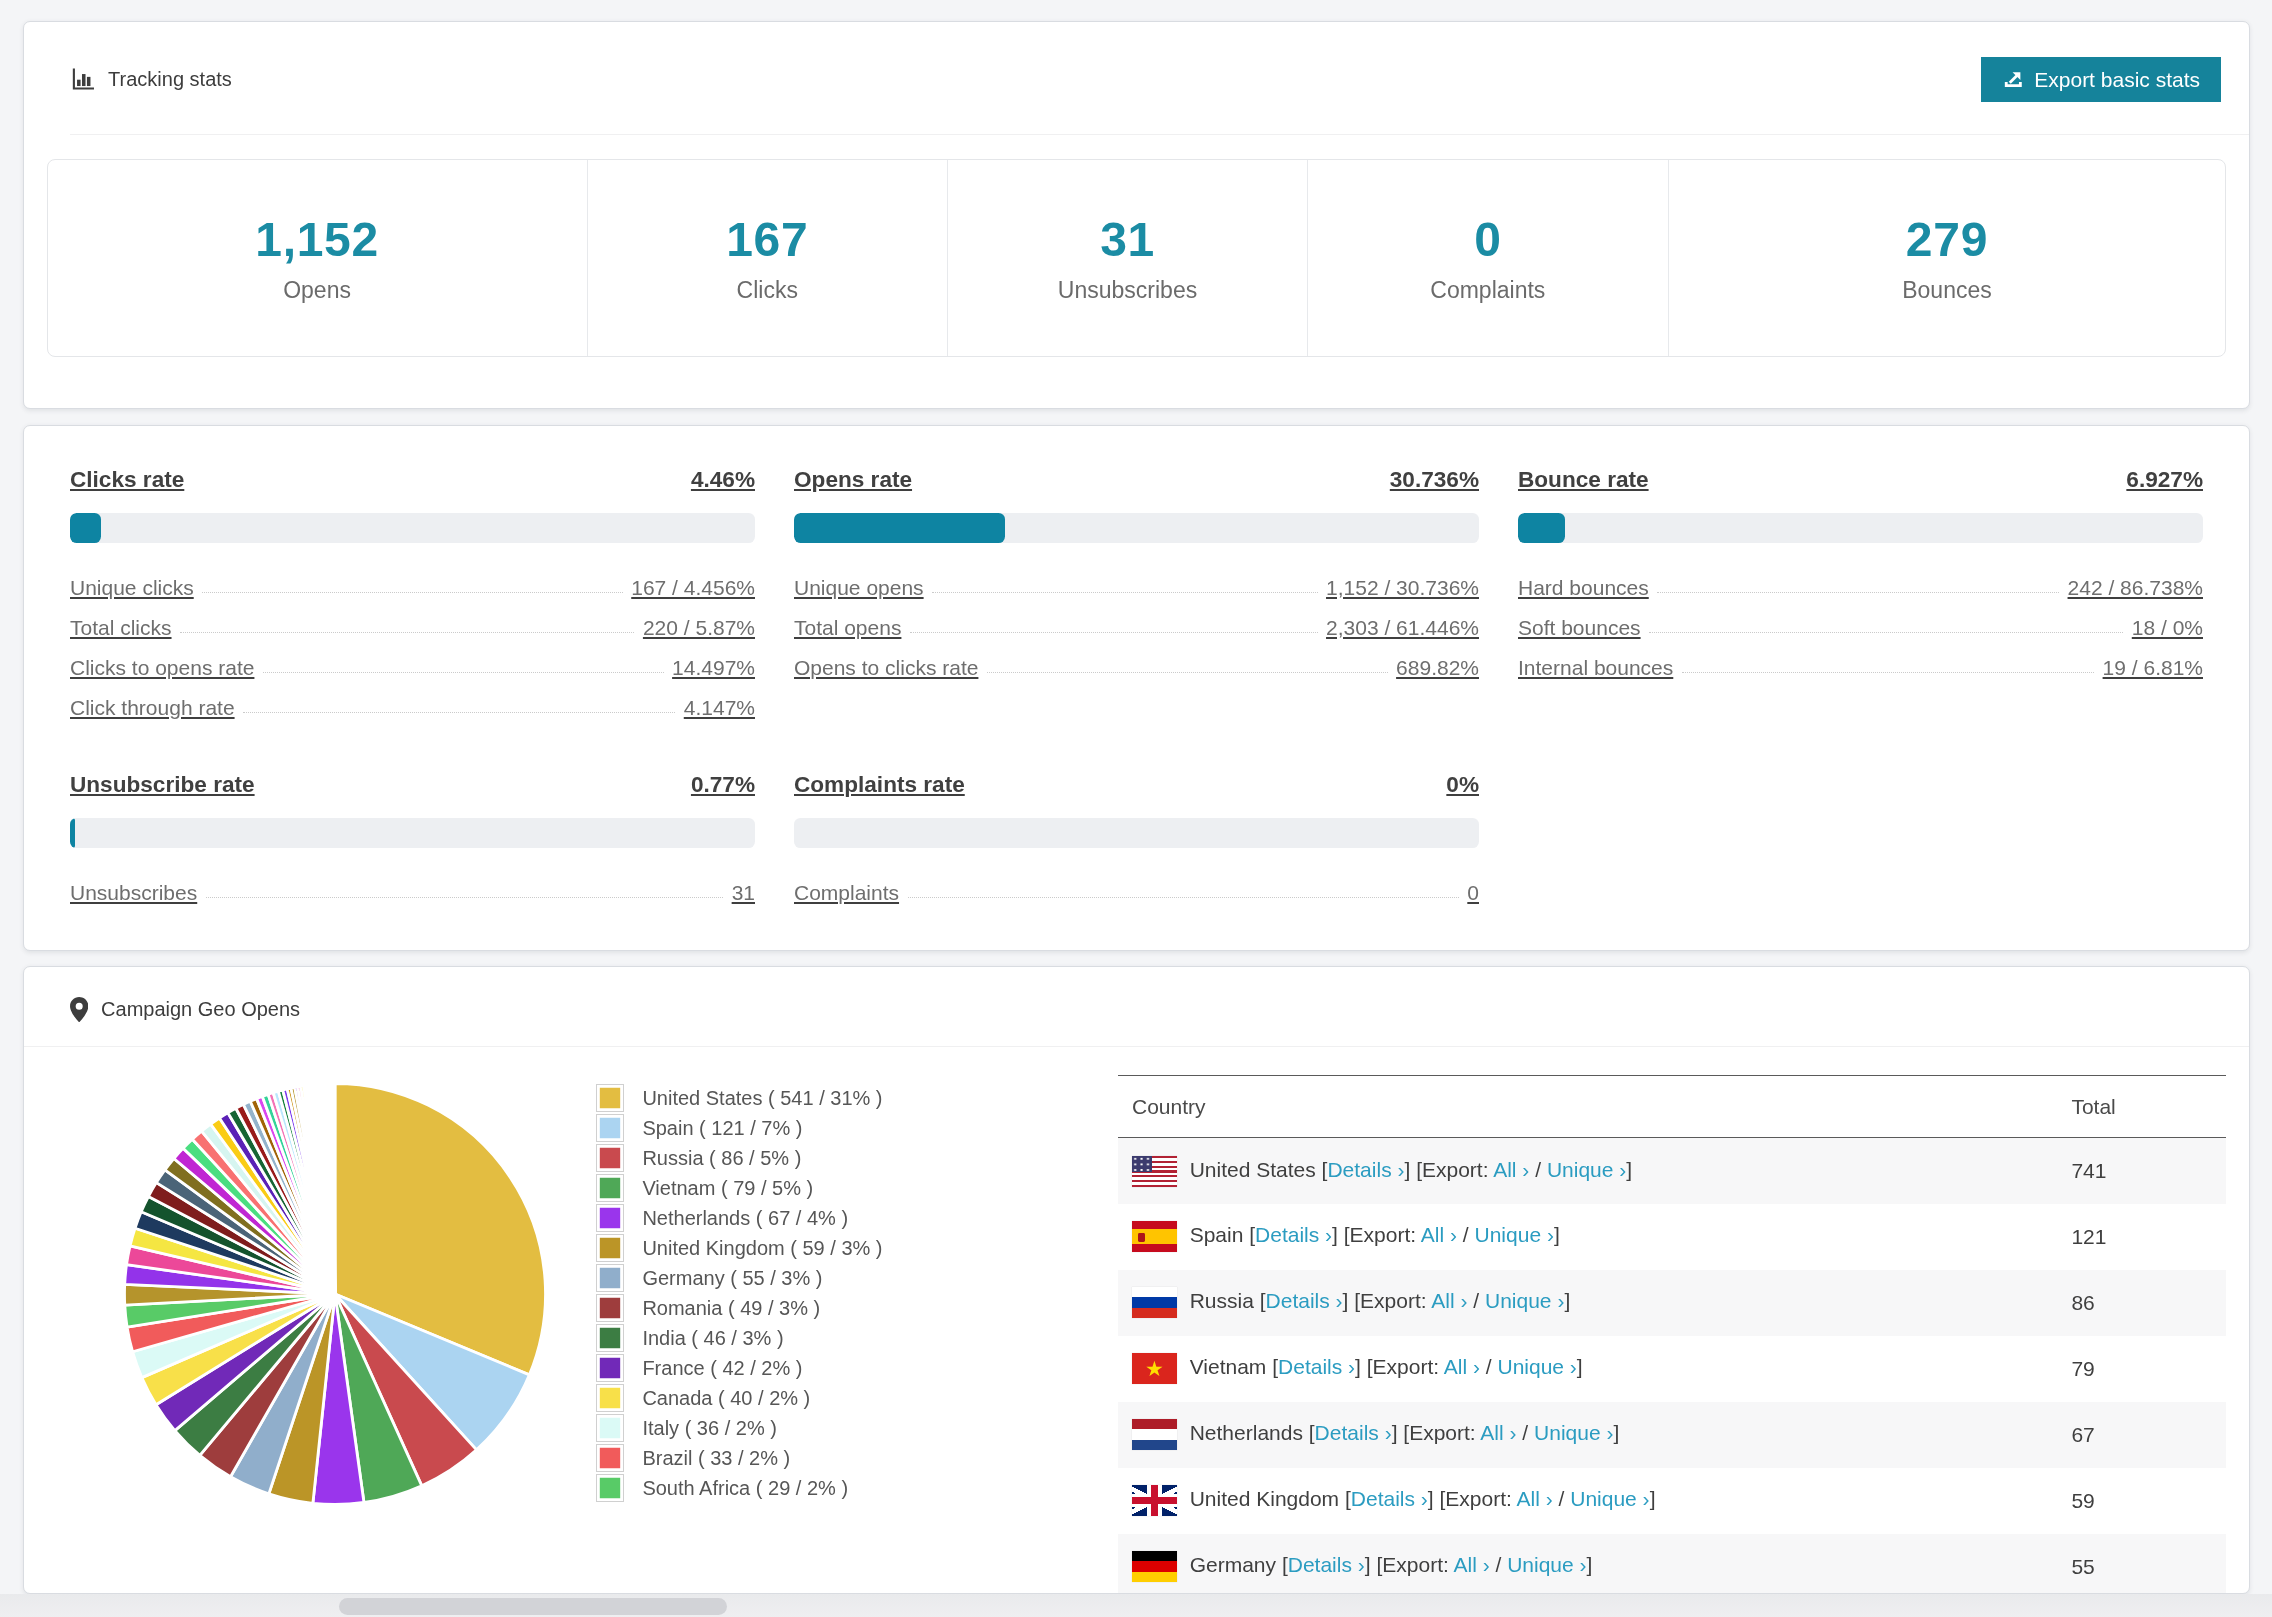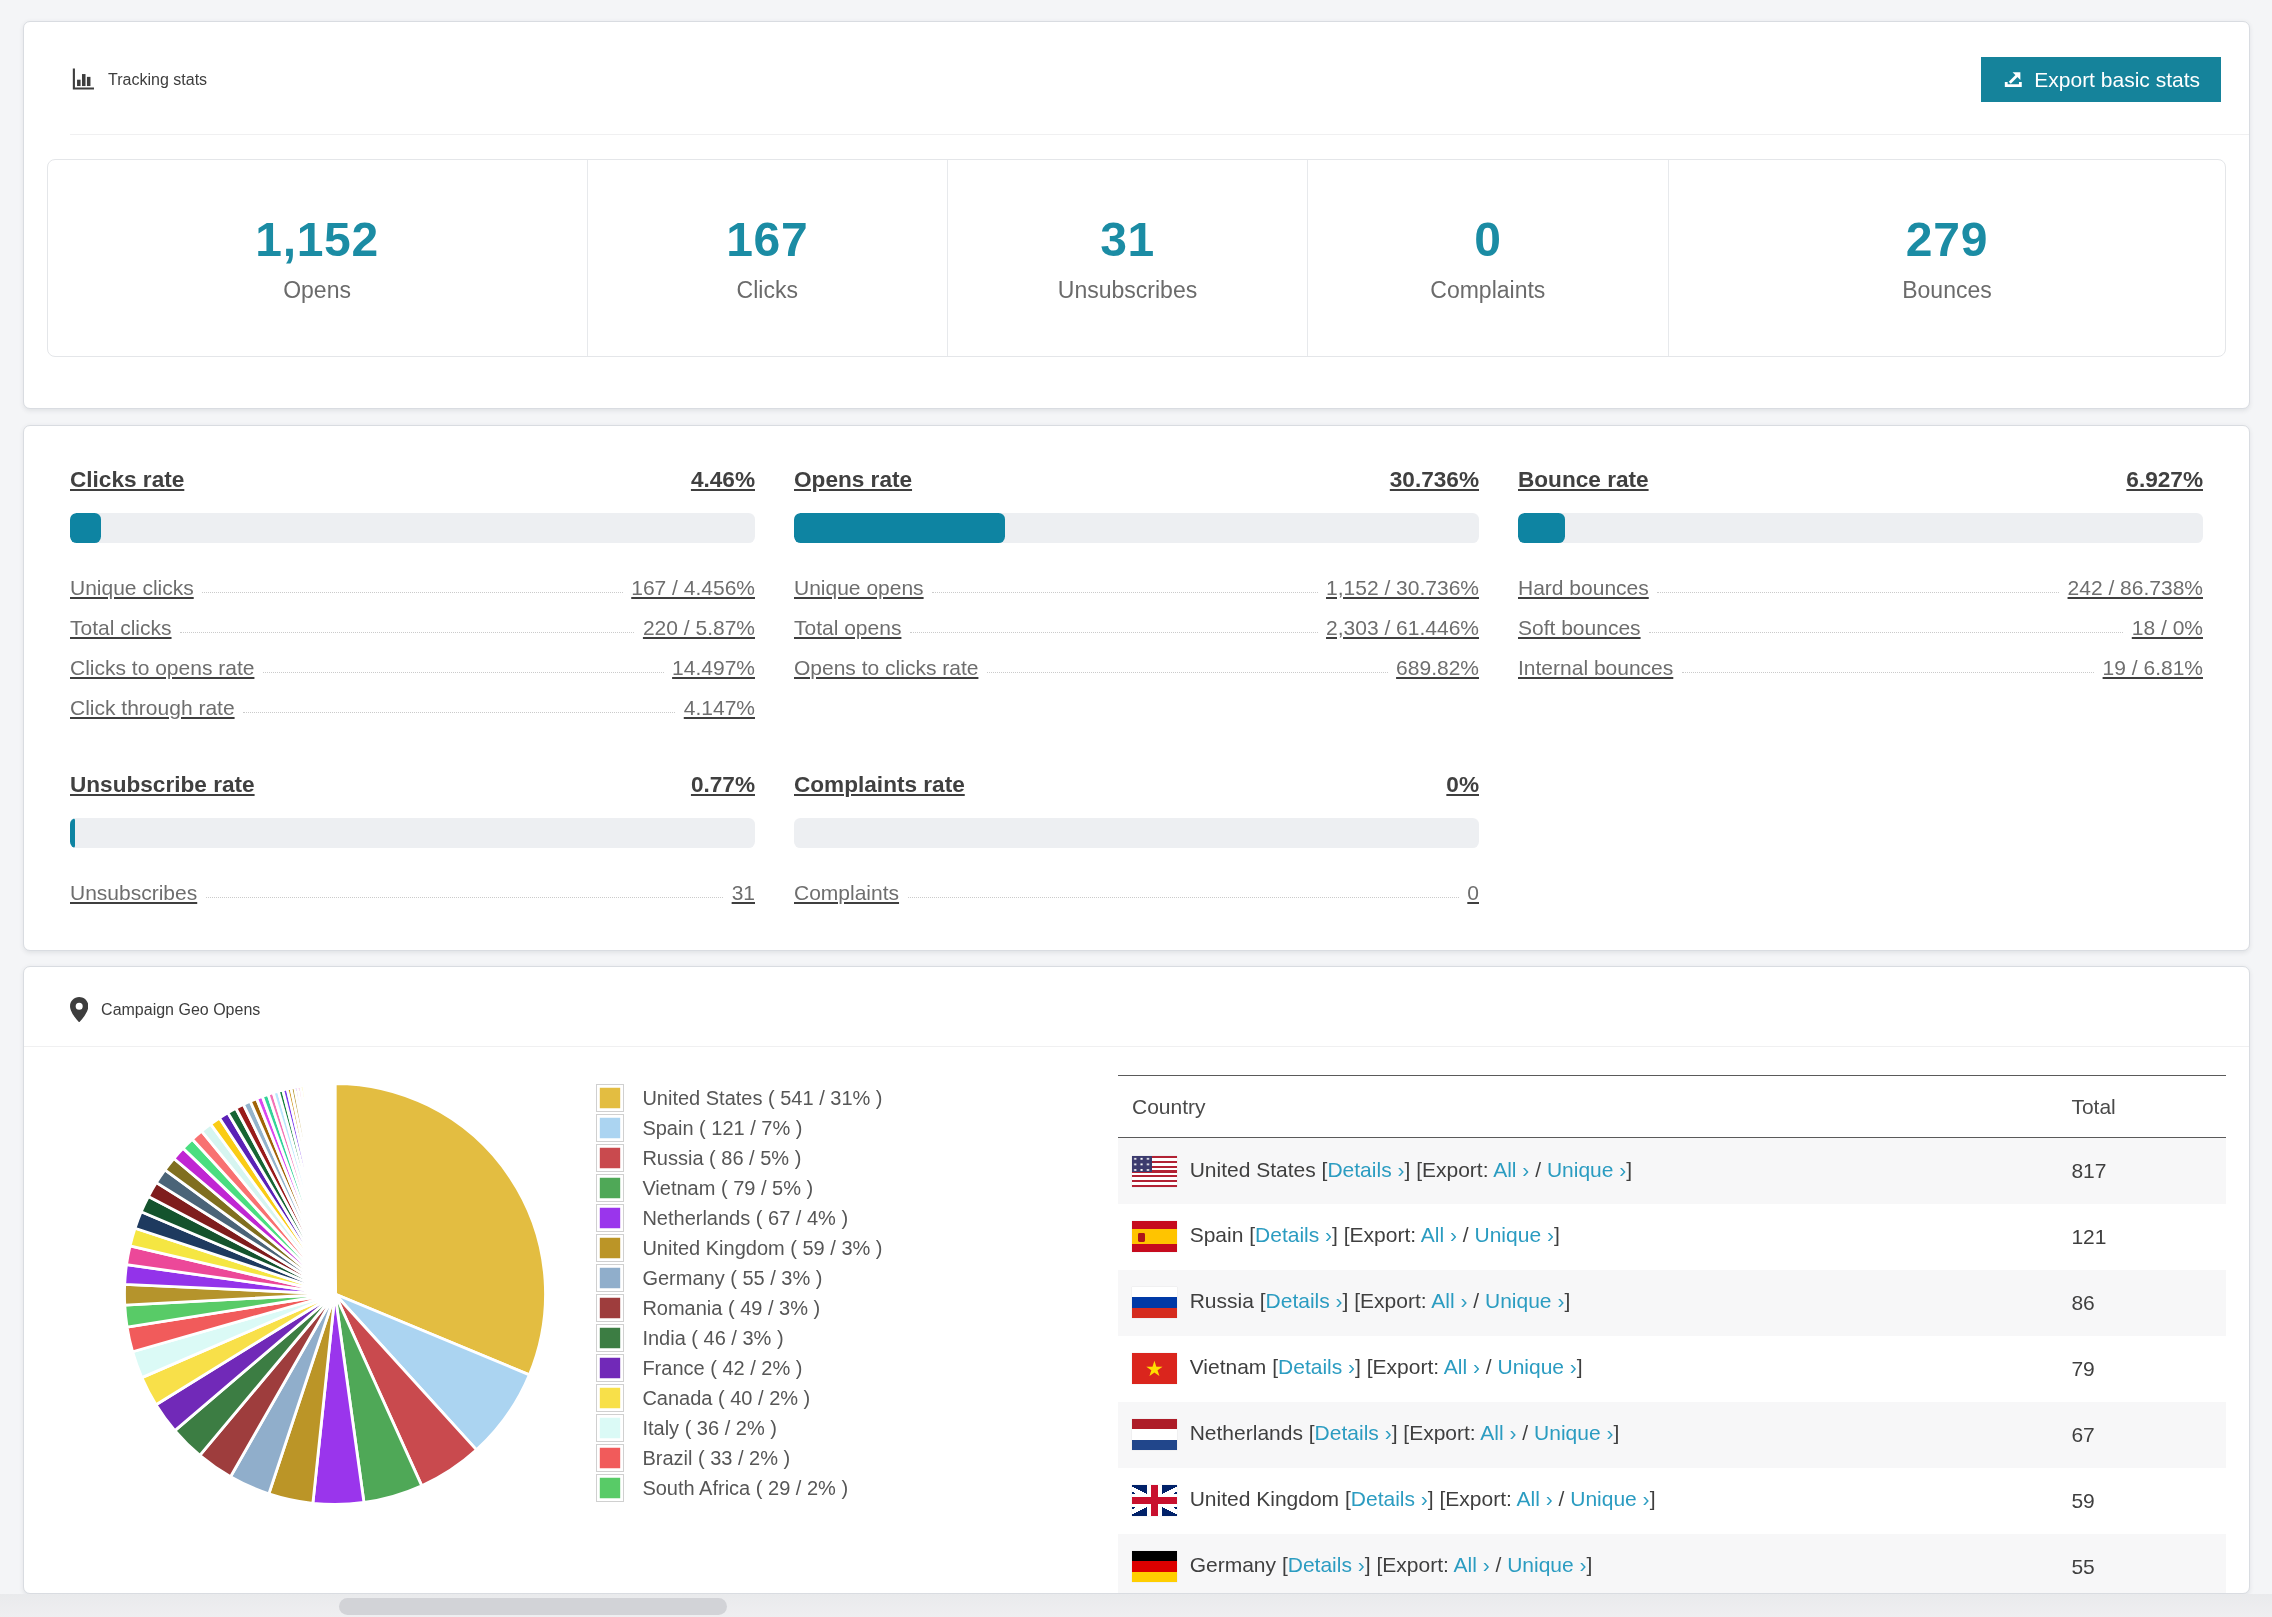--- a/index.html
+++ b/index.html
@@ -18,21 +18,21 @@
     border-radius: 7px;
     box-shadow: 0 1.4px 4.2px rgba(60,64,80,.10);
     margin-bottom: 15.5px;
   }
 
   
   .card-header {
     display: flex; justify-content: space-between; align-items: center;
     padding: 35px 28px 32px 46px;
   }
-  .card-title { font-size: 16px; color: #3d3d3d; display: flex; align-items: center; gap: 12.7px; }
+  .card-title { font-size: 20px; color: #3d3d3d; display: flex; align-items: center; gap: 12.7px; }
   .card-title svg { display: block; }
   .hdr-divider { border-top: 1.4px solid #f0f0f1; margin: 0 0 0 46px; }
   .btn-primary {
     background: var(--accent-dark, #15839b); color: #fff; border: none;
     font-family: inherit; font-size: 21px; padding: 10.6px 21px; border-radius: 0;
     display: flex; align-items: center; gap: 10px; cursor: pointer;
   }
   .summary {
     margin: 24px 22.6px 0; height: 198px;
     border: 0.7px solid #e4e6e9; border-radius: 8px;
@@ -462,21 +462,21 @@
             <tr>
               <th>Country</th>
               <th class="total-col">Total</th>
             </tr>
           </thead>
           <tbody id="geo-tbody">
   <tr>
     <td class="country-cell">
       <span class="flag flag-us"></span><span class="country-name">United States </span><span class="dim d1">[</span><a class="tlink a-details">Details ›</a><span class="dim d2">] [Export: </span><a class="tlink a-all">All ›</a><span class="dim d3"> / </span><a class="tlink a-unique">Unique ›</a><span class="dim d4">]</span>
     </td>
-    <td class="total-cell">817</td>
+    <td class="total-cell">741</td>
   </tr>
 
   <tr>
     <td class="country-cell">
       <span class="flag flag-es"></span><span class="country-name">Spain </span><span class="dim d1">[</span><a class="tlink a-details">Details ›</a><span class="dim d2">] [Export: </span><a class="tlink a-all">All ›</a><span class="dim d3"> / </span><a class="tlink a-unique">Unique ›</a><span class="dim d4">]</span>
     </td>
     <td class="total-cell">121</td>
   </tr>
 
   <tr>

